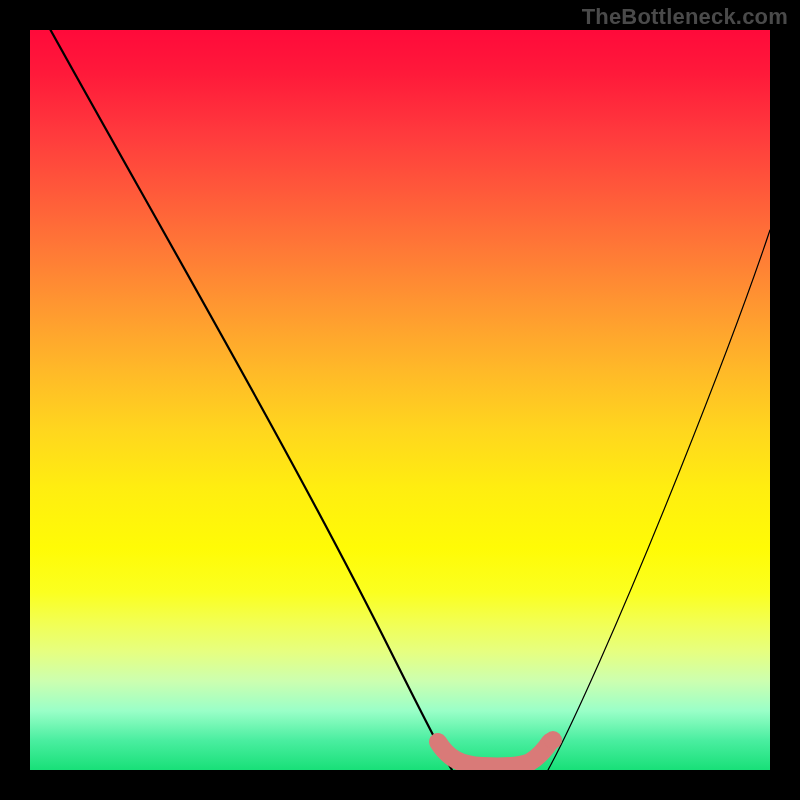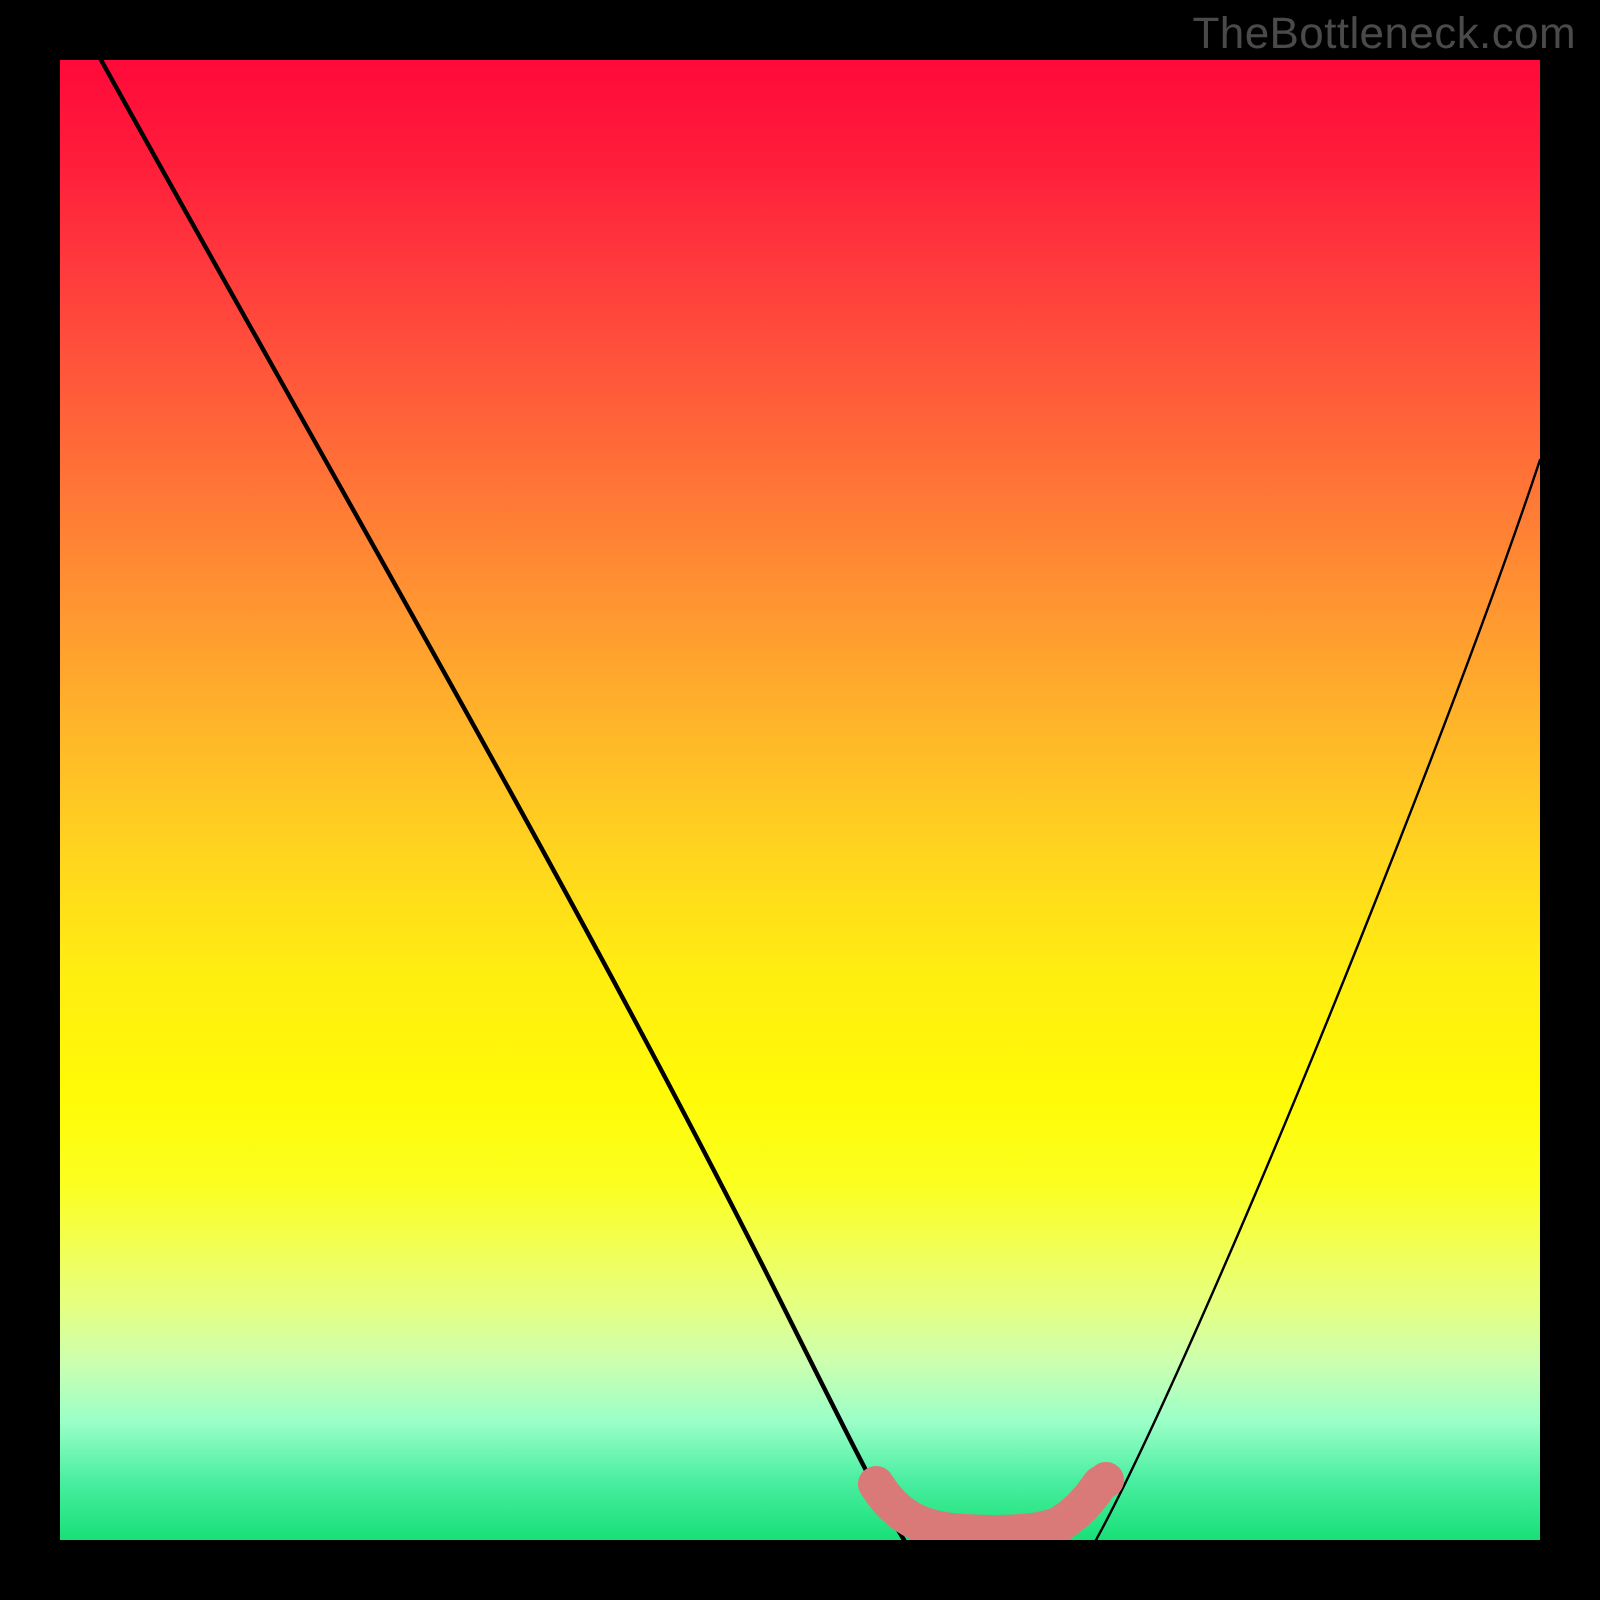--- a/index.html
+++ b/index.html
@@ -15,21 +15,21 @@
     position: relative;
     width: 800px;
     height: 800px;
     background: #000;
   }
   .watermark {
     position: absolute;
     top: 4px;
     right: 12px;
     font-size: 22px;
-    font-weight: 400;
+    font-weight: 700;
     color: #4a4a4a;
     letter-spacing: 0.2px;
     z-index: 10;
     text-align: center;
   }
   .plot-area {
     position: absolute;
     left: 30px;
     top: 30px;
     width: 740px;

